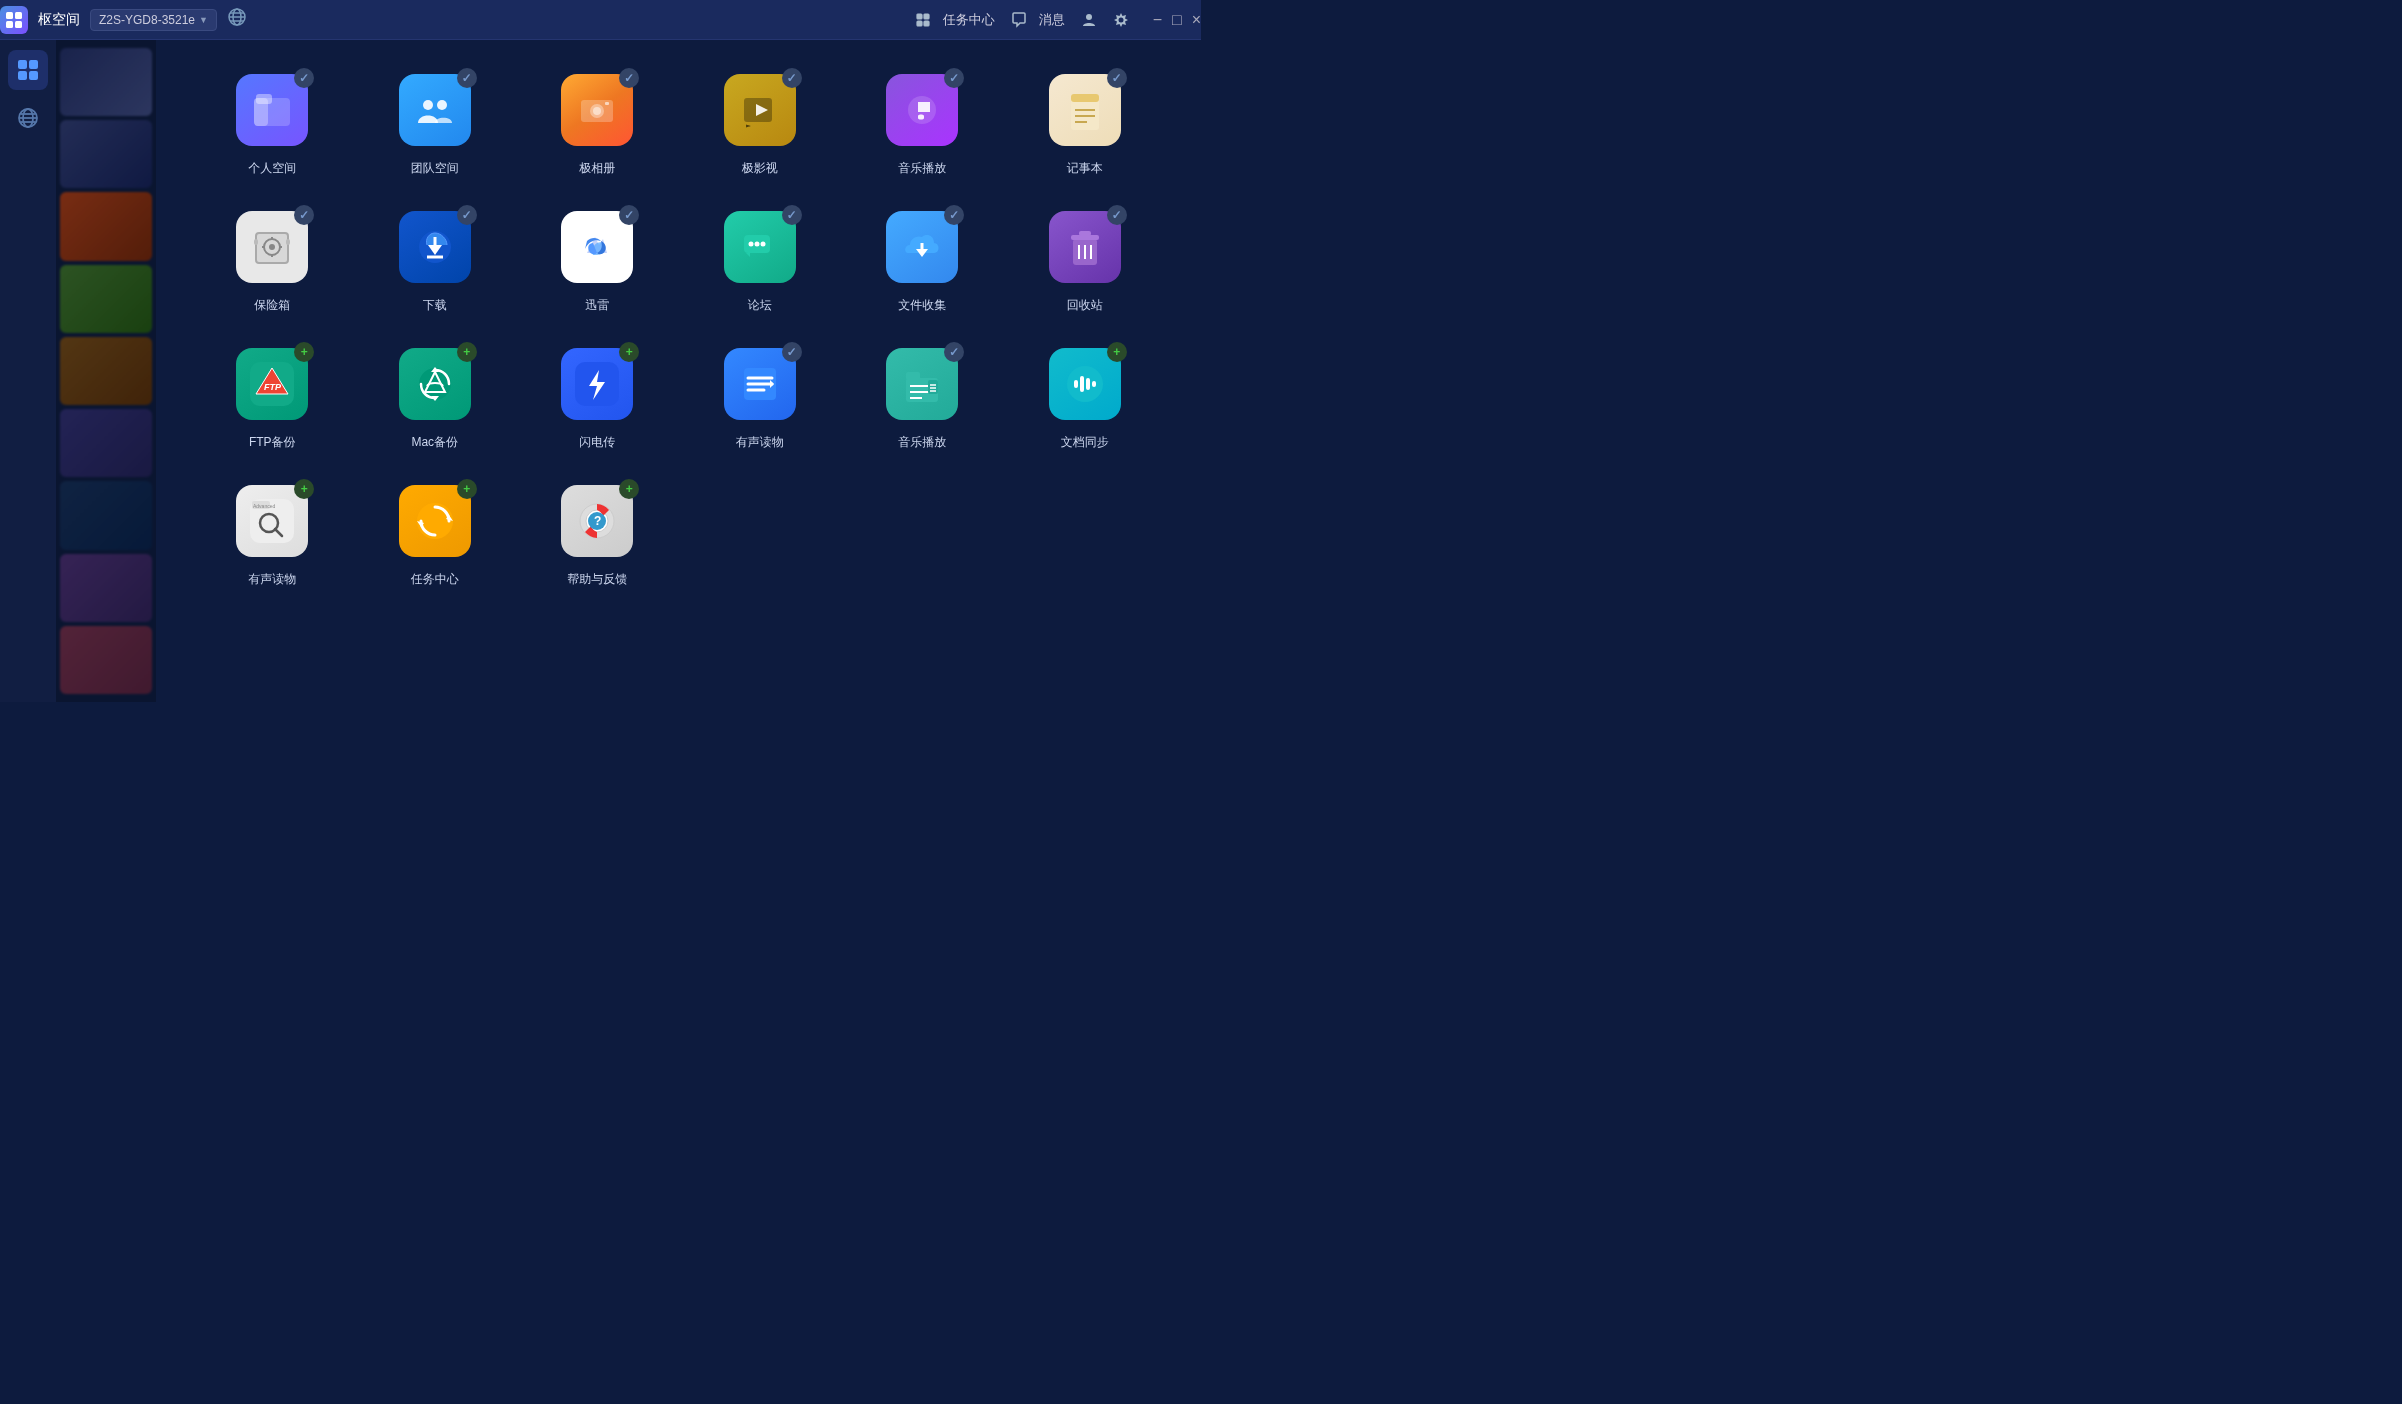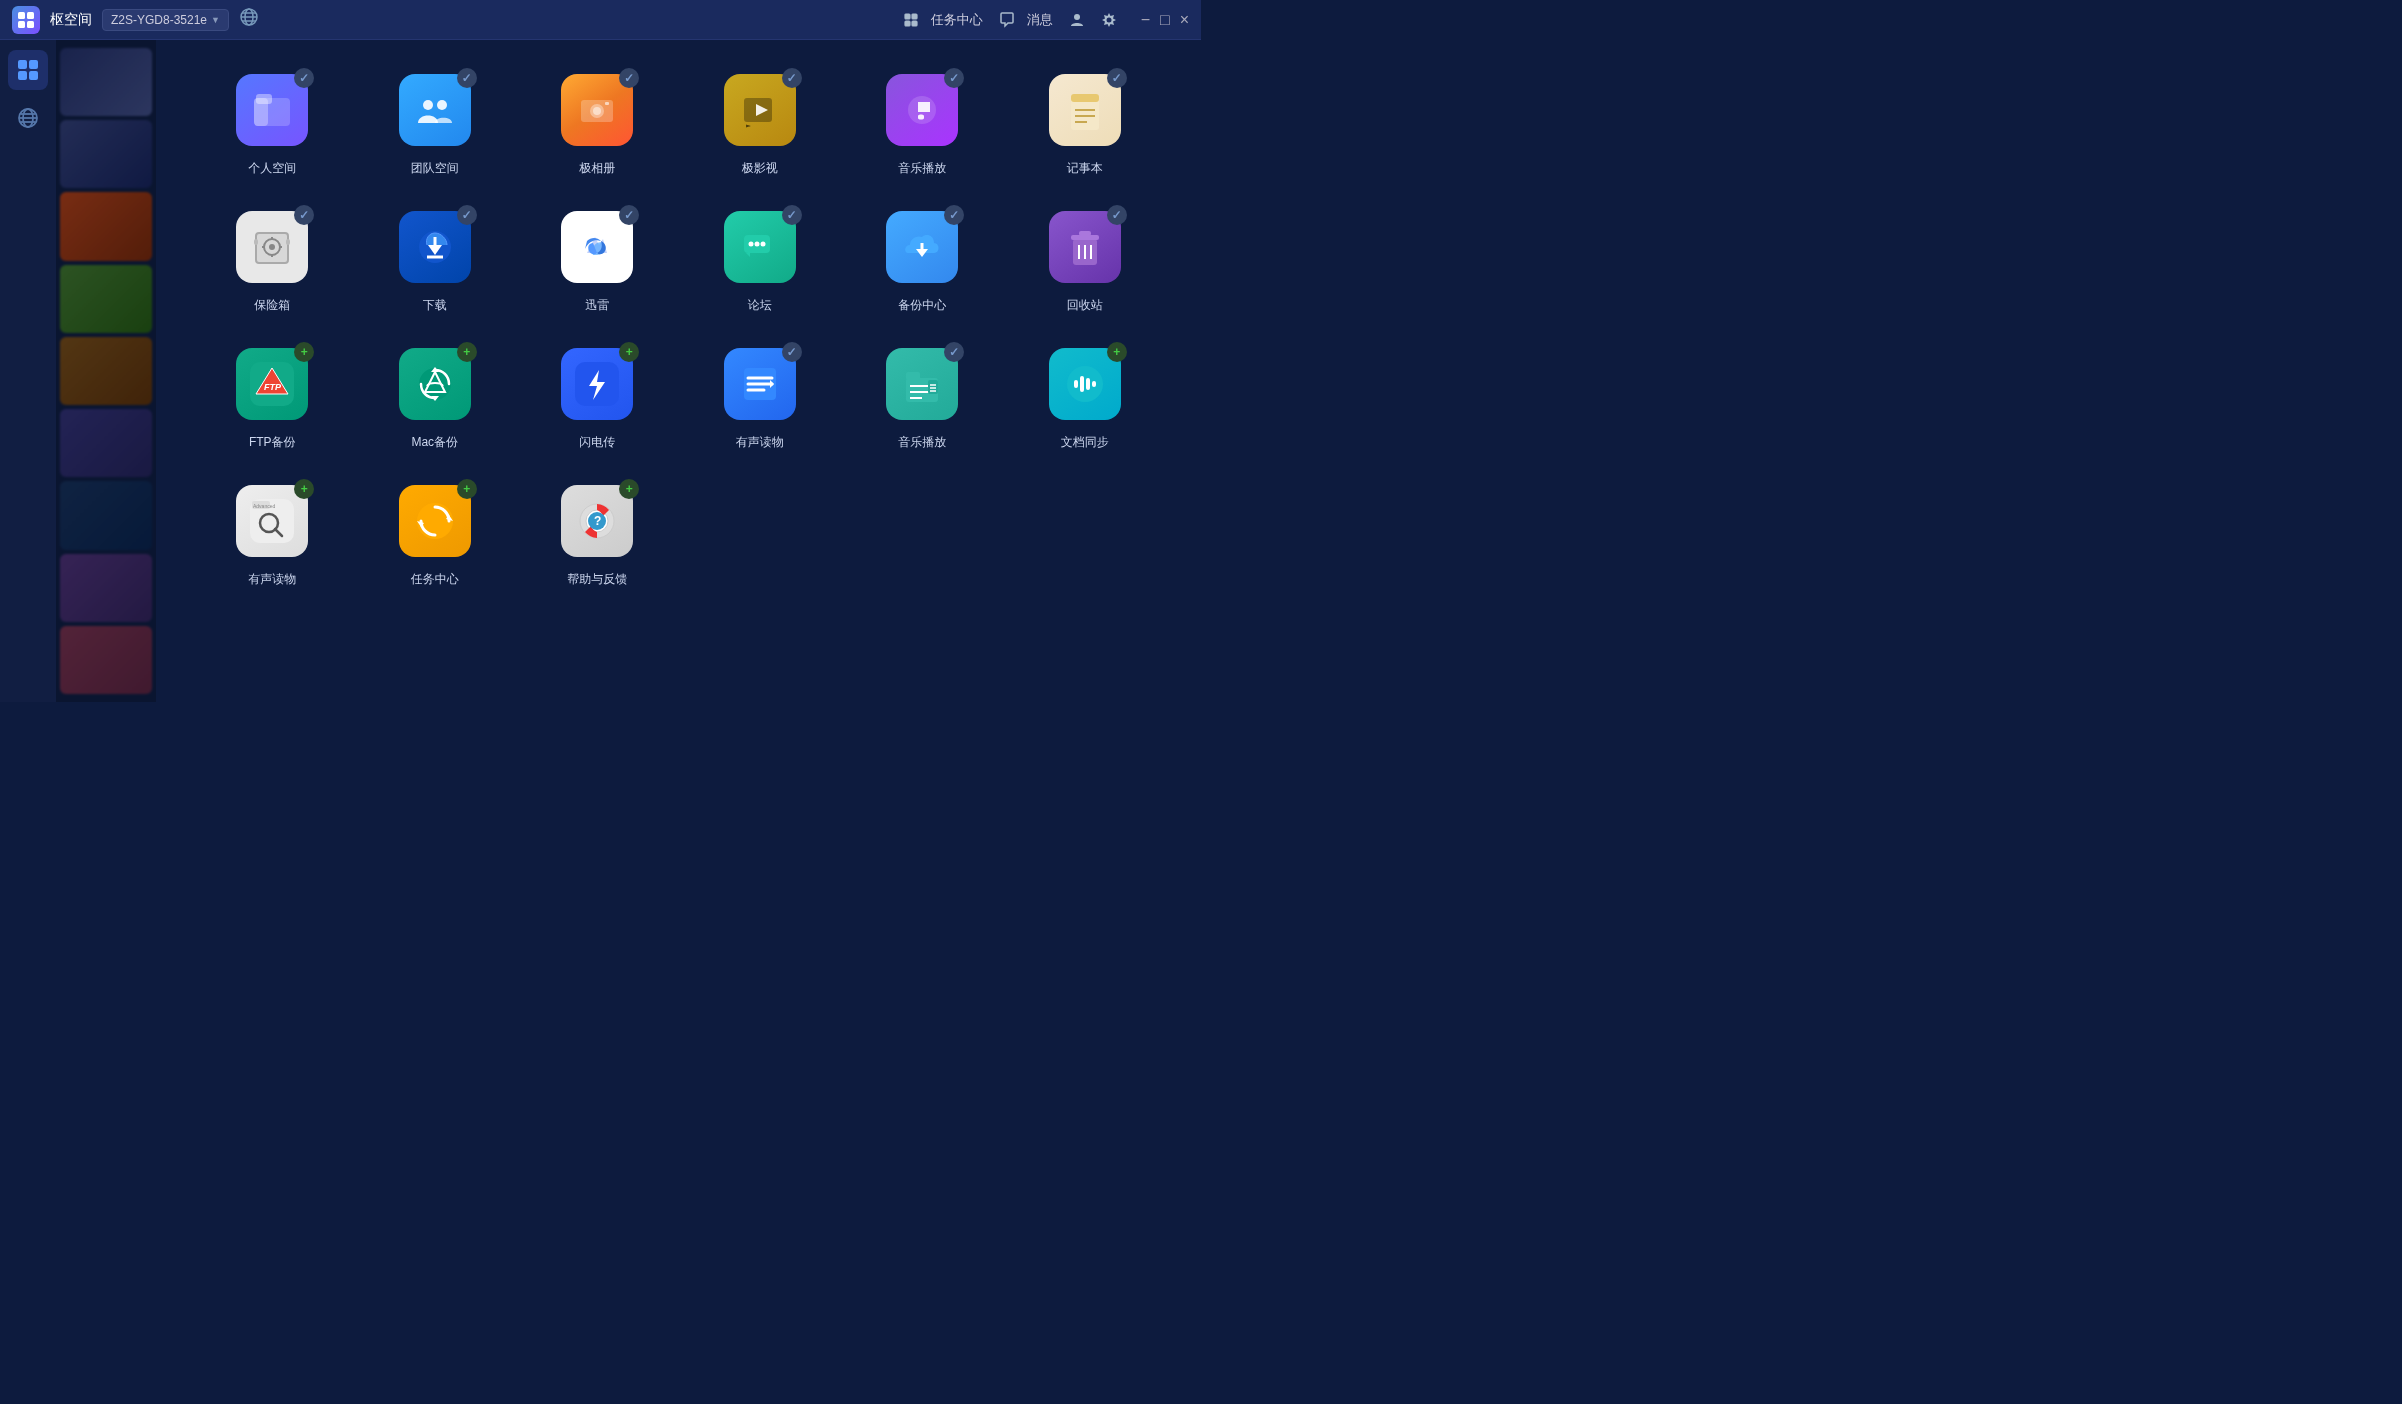--- a/index.html
+++ b/index.html
@@ -12,21 +12,21 @@
       display: flex;
       flex-direction: column;
     }
 
     
     .title-bar {
       height: 40px;
       background: #1a2a5e;
       display: flex;
       align-items: center;
-      padding: 0 12px;
+      padding: 0 0;
       flex-shrink: 0;
       border-bottom: 1px solid #253570;
     }
     .title-bar-left {
       display: flex;
       align-items: center;
       gap: 10px;
     }
     .app-logo {
       width: 28px;
@@ -563,21 +563,21 @@
           <div class="app-icon-wrap">
             <div class="app-icon icon-backup">
               <svg width="44" height="44" viewBox="0 0 44 44" fill="none">
                 <path d="M8 28 C4 28 4 20 10 20 C10 14 16 10 22 12 C26 8 34 10 34 18 C40 18 40 28 34 28 Z" fill="#44aaff"></path>
                 <polygon points="22,32 16,24 28,24" fill="white"></polygon>
                 <line x1="22" y1="18" x2="22" y2="24" stroke="white" stroke-width="3"></line>
               </svg>
             </div>
             <div class="badge badge-check">✓</div>
           </div>
-          <span class="app-label">备份中心</span>
+          <span class="app-label">文件收集</span>
         </div>
 
         <div class="app-item">
           <div class="app-icon-wrap">
             <div class="app-icon icon-trash">
               <svg width="44" height="44" viewBox="0 0 44 44" fill="none">
                 <rect x="10" y="14" width="24" height="26" rx="3" fill="#9966cc"></rect>
                 <rect x="8" y="10" width="28" height="5" rx="2" fill="#aa77dd"></rect>
                 <rect x="16" y="6" width="12" height="5" rx="2" fill="#aa77dd"></rect>
                 <line x1="16" y1="20" x2="16" y2="34" stroke="white" stroke-width="2"></line>

